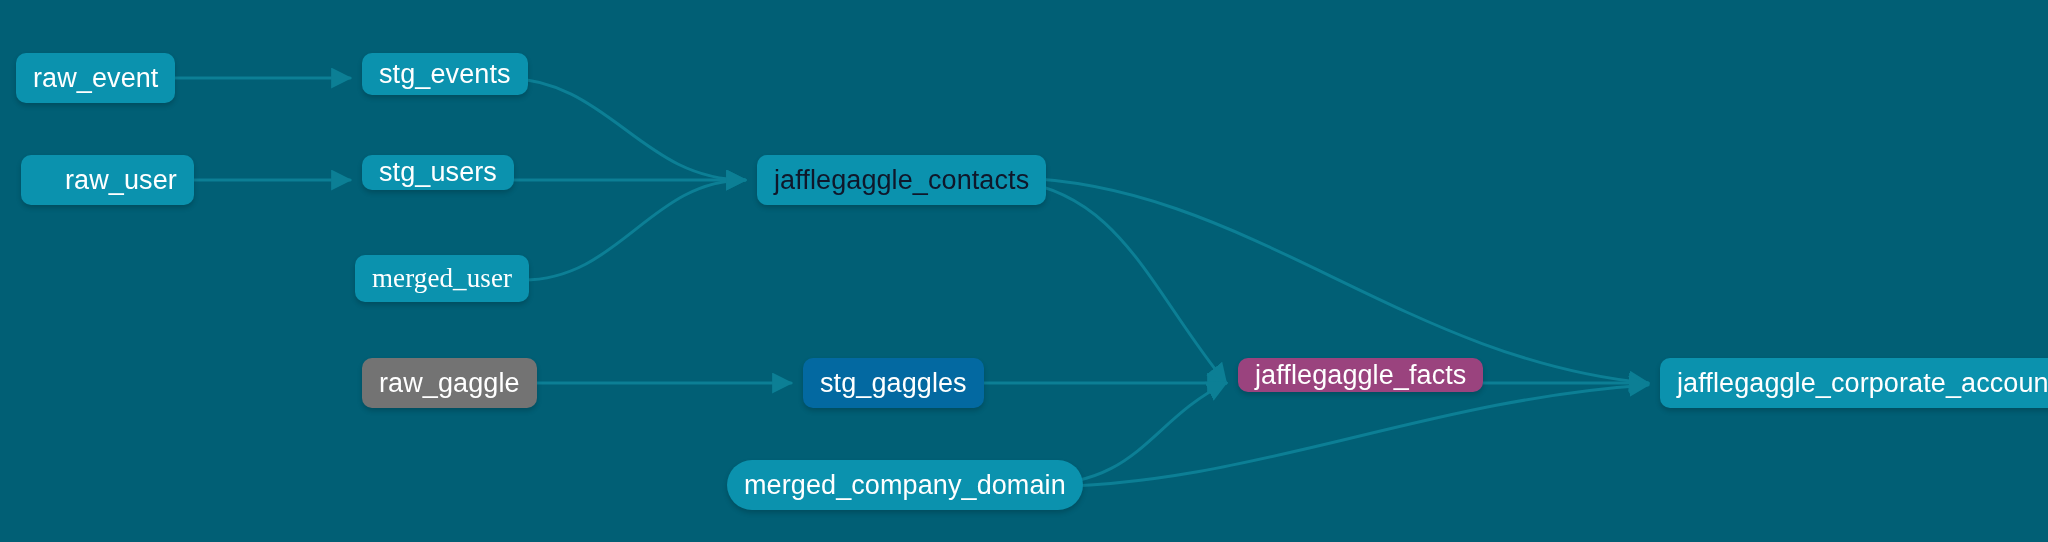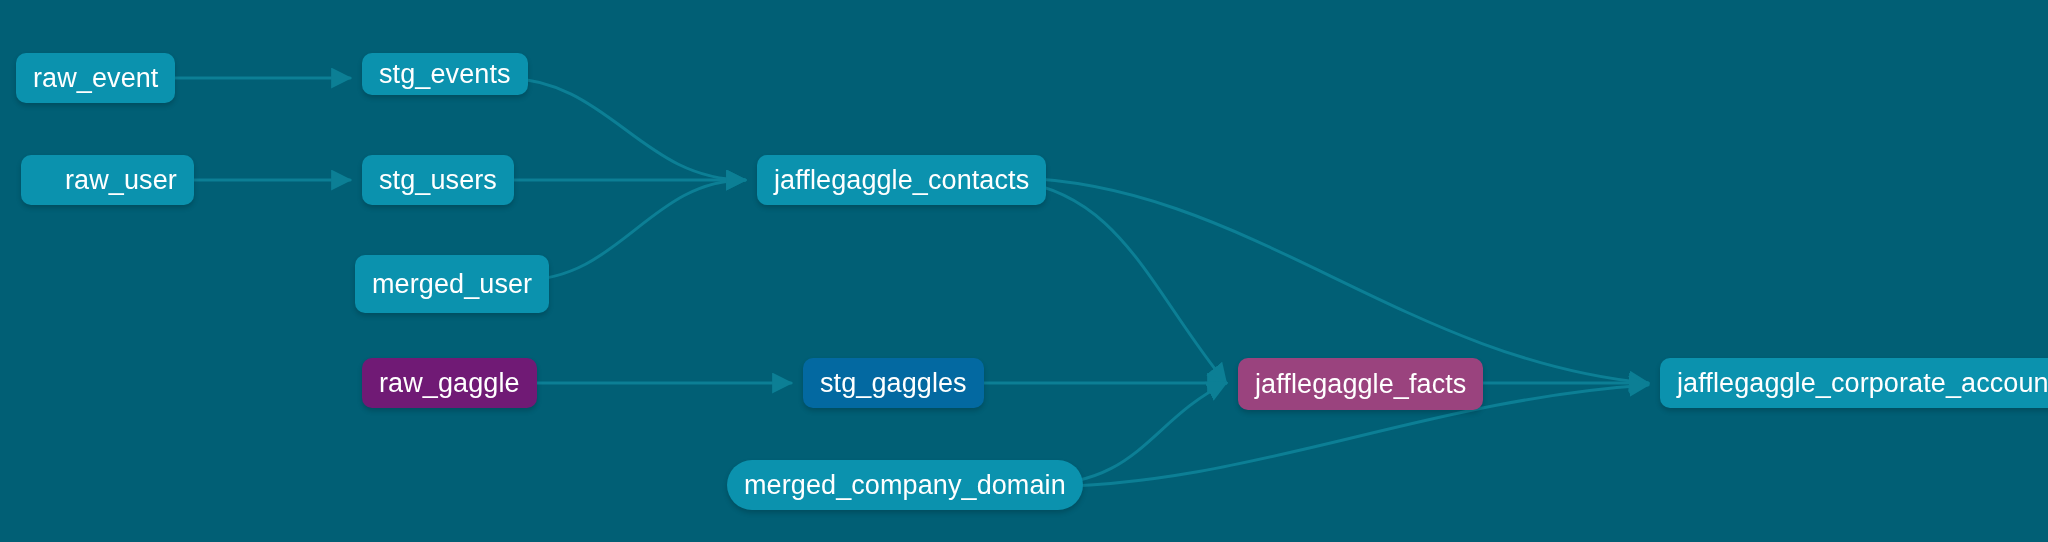--- a/index.html
+++ b/index.html
@@ -74,38 +74,38 @@
   <div id="node-layer">
       <div class="node" style="left: 16px; top: 53px; min-width: 134px; height: 50px; background: rgb(11, 146, 174); color: rgb(255, 255, 255);">
         <span class="node-label">raw_event</span>
       </div>
       <div class="node" style="left: 21px; top: 155px; min-width: 126px; height: 50px; background: rgb(11, 146, 174); color: rgb(255, 255, 255); padding-left: 44px;">
         <span class="node-label">raw_user</span>
       </div>
       <div class="node" style="left: 362px; top: 53px; min-width: 140px; height: 42px; background: rgb(11, 146, 174); color: rgb(255, 255, 255);">
         <span class="node-label">stg_events</span>
       </div>
-      <div class="node" style="left: 362px; top: 155px; min-width: 134px; height: 50px; background: rgb(11, 146, 174); color: rgb(255, 255, 255);">
+      <div class="node" style="left: 362px; top: 155px; min-width: 134px; height: 35px; background: rgb(11, 146, 174); color: rgb(255, 255, 255);">
         <span class="node-label">stg_users</span>
       </div>
-      <div class="node" style="left: 355px; top: 255px; min-width: 168px; height: 58px; background: rgb(11, 146, 174); color: rgb(255, 255, 255);">
+      <div class="node" style="left: 355px; top: 255px; min-width: 168px; height: 47px; background: rgb(11, 146, 174); color: rgb(255, 255, 255); font-family: Liberation Serif, serif;">
         <span class="node-label">merged_user</span>
       </div>
-      <div class="node" style="left: 362px; top: 358px; min-width: 150px; height: 50px; background: #701a75; color: rgb(255, 255, 255);">
+      <div class="node" style="left: 362px; top: 358px; min-width: 150px; height: 50px; background: #737373; color: rgb(255, 255, 255);">
         <span class="node-label">raw_gaggle</span>
       </div>
       <div class="node" style="left: 803px; top: 358px; min-width: 155px; height: 50px; background: #0369a1; color: rgb(255, 255, 255);">
         <span class="node-label">stg_gaggles</span>
       </div>
-      <div class="node" style="left: 757px; top: 155px; min-width: 250px; height: 50px; background: rgb(11, 146, 174); color: #ffffff;">
+      <div class="node" style="left: 757px; top: 155px; min-width: 250px; height: 50px; background: rgb(11, 146, 174); color: #0f172a;">
         <span class="node-label">jafflegaggle_contacts</span>
       </div>
       <div class="node" style="left: 727px; top: 460px; min-width: 308px; height: 50px; background: rgb(11, 146, 174); color: rgb(255, 255, 255); border-radius: 25px;">
         <span class="node-label">merged_company_domain</span>
       </div>
-      <div class="node highlight" style="left: 1238px; top: 358px; min-width: 214px; height: 52px; background: rgb(154, 67, 126); color: rgb(255, 255, 255);">
+      <div class="node highlight" style="left: 1238px; top: 358px; min-width: 214px; height: 34px; background: rgb(154, 67, 126); color: rgb(255, 255, 255);">
         <span class="node-label">jafflegaggle_facts</span>
       </div>
       <div class="node" style="left: 1660px; top: 358px; min-width: 370px; height: 50px; background: rgb(11, 146, 174); color: rgb(255, 255, 255);">
         <span class="node-label">jafflegaggle_corporate_accounts</span>
       </div>
     </div>
 </div>
 
 </body></html>

